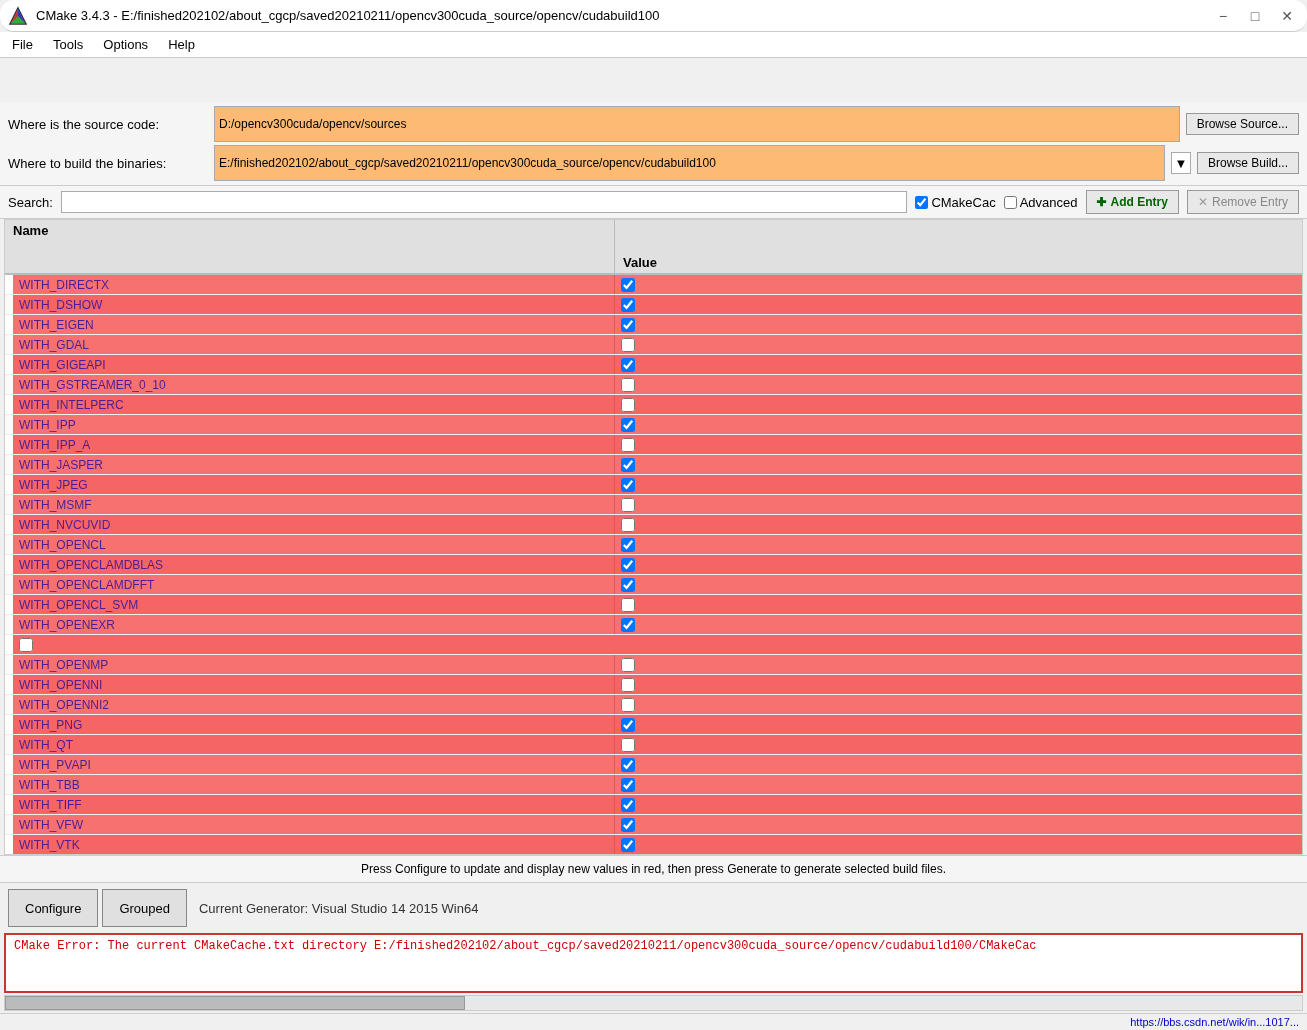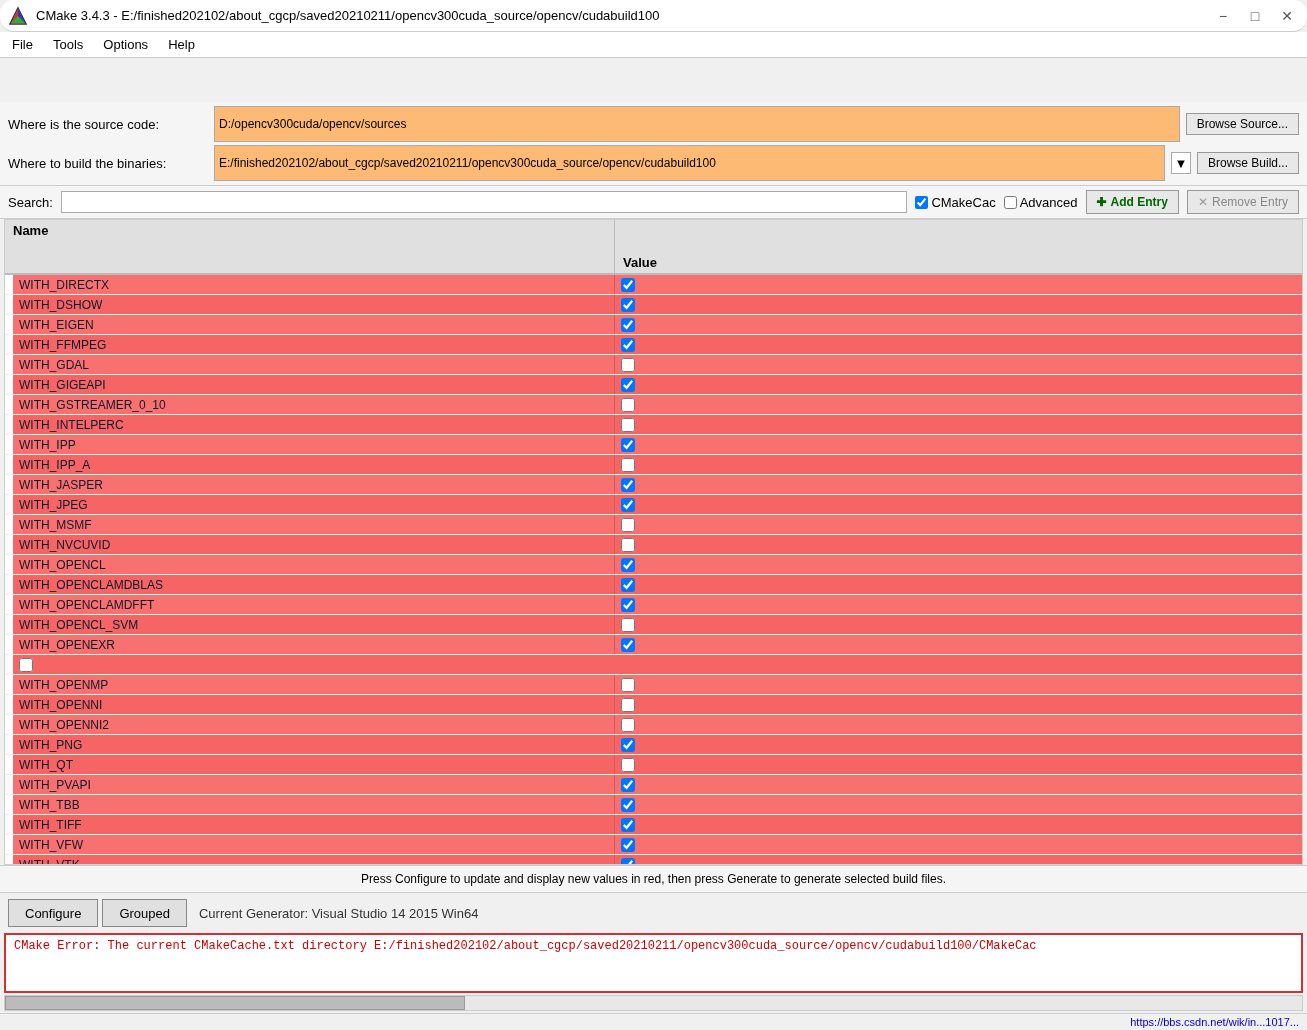--- a/index.html
+++ b/index.html
@@ -202,21 +202,21 @@
       height: 100%;
       background: #e07070;
       align-self: stretch;
     }
     .row-name {
       width: 602px;
       min-width: 602px;
       padding: 1px 6px;
       font-size: 12px;
       background: #f87171;
-      color: #0f172a;
+      color: #4c1d95;
       align-self: stretch;
       display: flex;
       align-items: center;
       border-right: 1px solid #e05555;
     }
     .row-value {
       flex: 1;
       padding: 1px 6px;
       font-size: 12px;
       background: #f87171;
@@ -243,21 +243,21 @@
     
     #bottom-bar {
       background: #f0f0f0;
       border-top: 1px solid #ccc;
       padding: 6px 8px;
       display: flex;
       align-items: center;
       gap: 4px;
     }
     .bottom-btn {
-      height: 28px;
+      height: 38px;
       padding: 0 16px;
       border: 1px solid #888;
       background: #e0e0e0;
       cursor: pointer;
       font-size: 13px;
       text-align: center;
     }
     #generator-label {
       margin-left: 8px;
       font-size: 13px;
@@ -391,27 +391,20 @@
       </div>
       <div class="table-row">
         <div class="row-indicator" style="background-color: rgb(224, 85, 85);"></div>
         <div class="row-name" style="background-color: rgb(248, 113, 113);">WITH_EIGEN</div>
         <div class="row-value" style="background-color: rgb(248, 113, 113);">
           <input type="checkbox" class="row-checkbox" checked="" style="">
         </div>
       </div>
       <div class="table-row">
         <div class="row-indicator" style="background-color: rgb(224, 85, 85);"></div>
-        <div class="row-name" style="background-color: rgb(245, 101, 101);">WITH_FFMPEG</div>
-        <div class="row-value" style="background-color: rgb(245, 101, 101);">
-          <input type="checkbox" class="row-checkbox" checked="" style="">
-        </div>
-      </div>
-      <div class="table-row">
-        <div class="row-indicator" style="background-color: rgb(224, 85, 85);"></div>
         <div class="row-name" style="background-color: rgb(248, 113, 113);">WITH_GDAL</div>
         <div class="row-value" style="background-color: rgb(248, 113, 113);">
           <input type="checkbox" class="row-checkbox" style="">
         </div>
       </div>
       <div class="table-row">
         <div class="row-indicator" style="background-color: rgb(224, 85, 85);"></div>
         <div class="row-name" style="background-color: rgb(245, 101, 101);">WITH_GIGEAPI</div>
         <div class="row-value" style="background-color: rgb(245, 101, 101);">
           <input type="checkbox" class="row-checkbox" checked="" style="">

